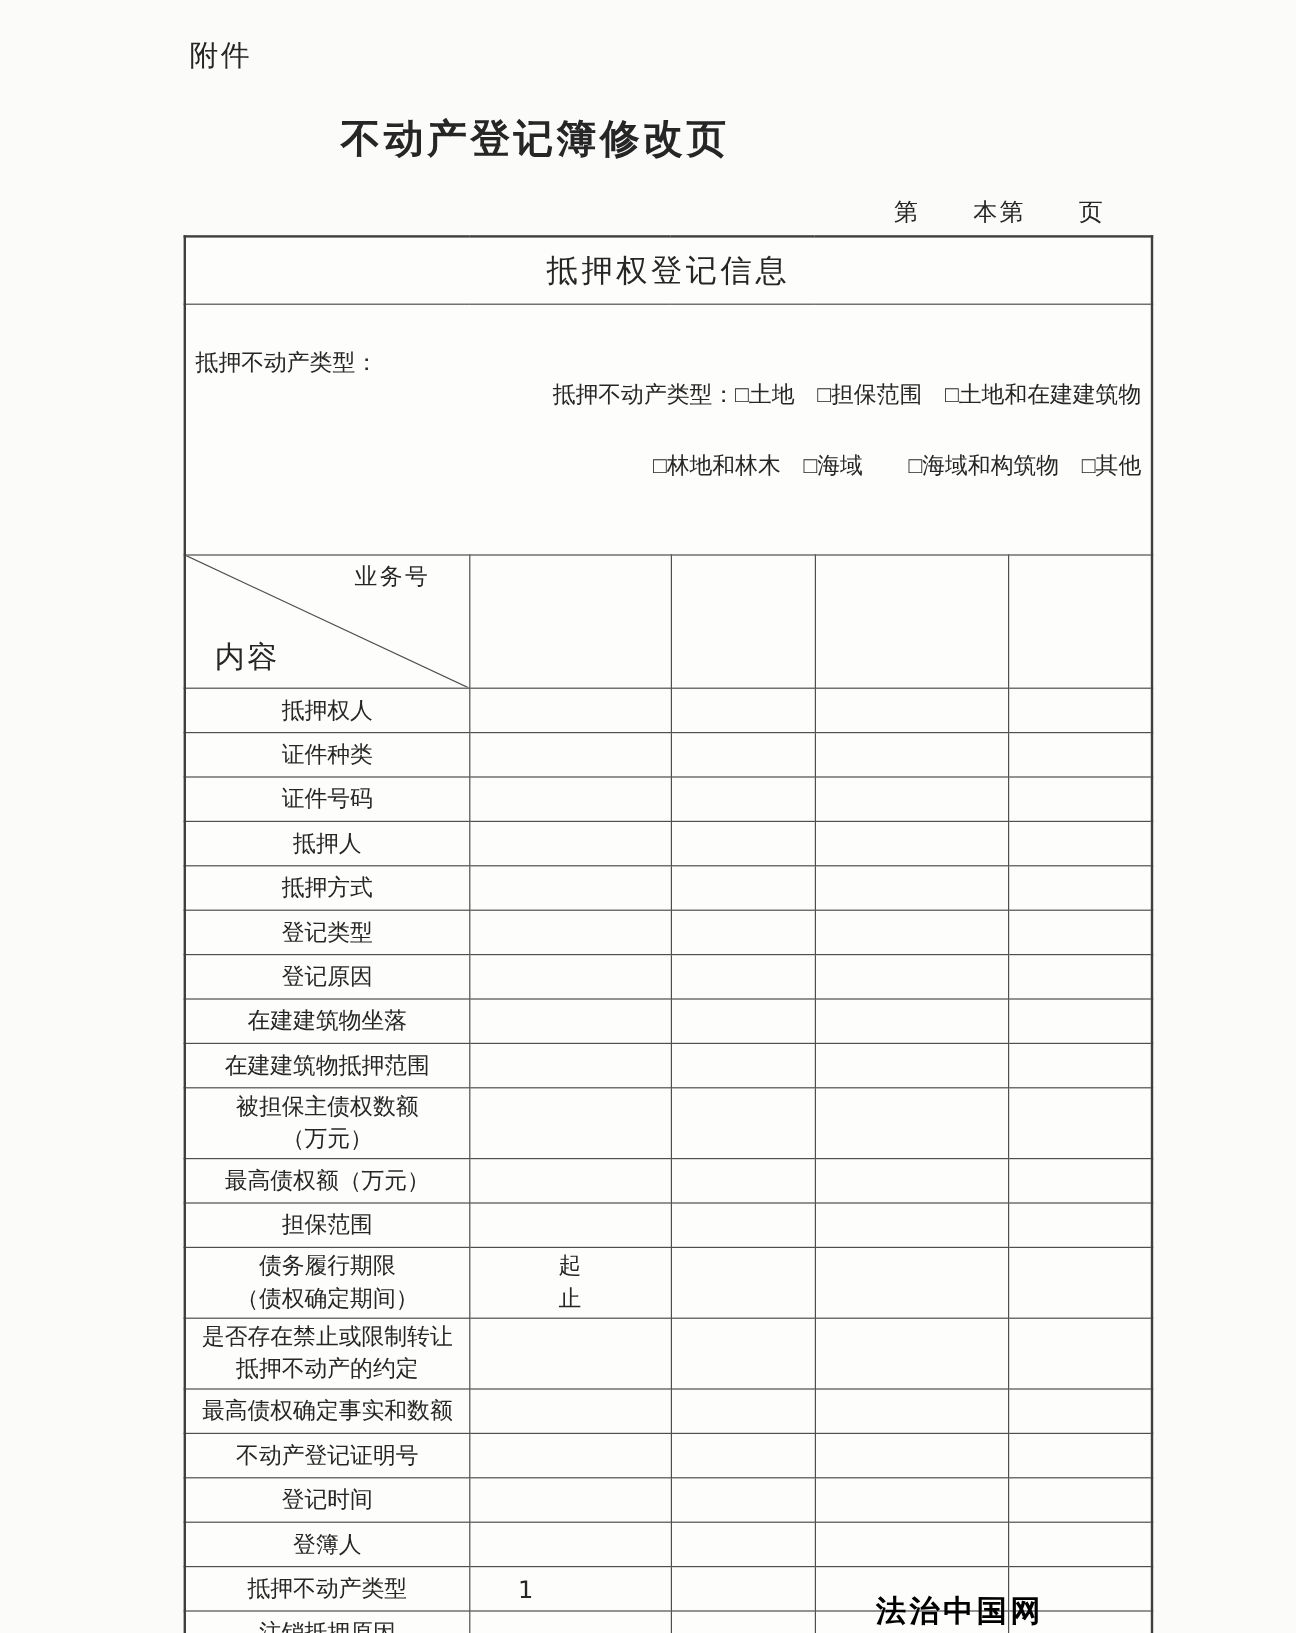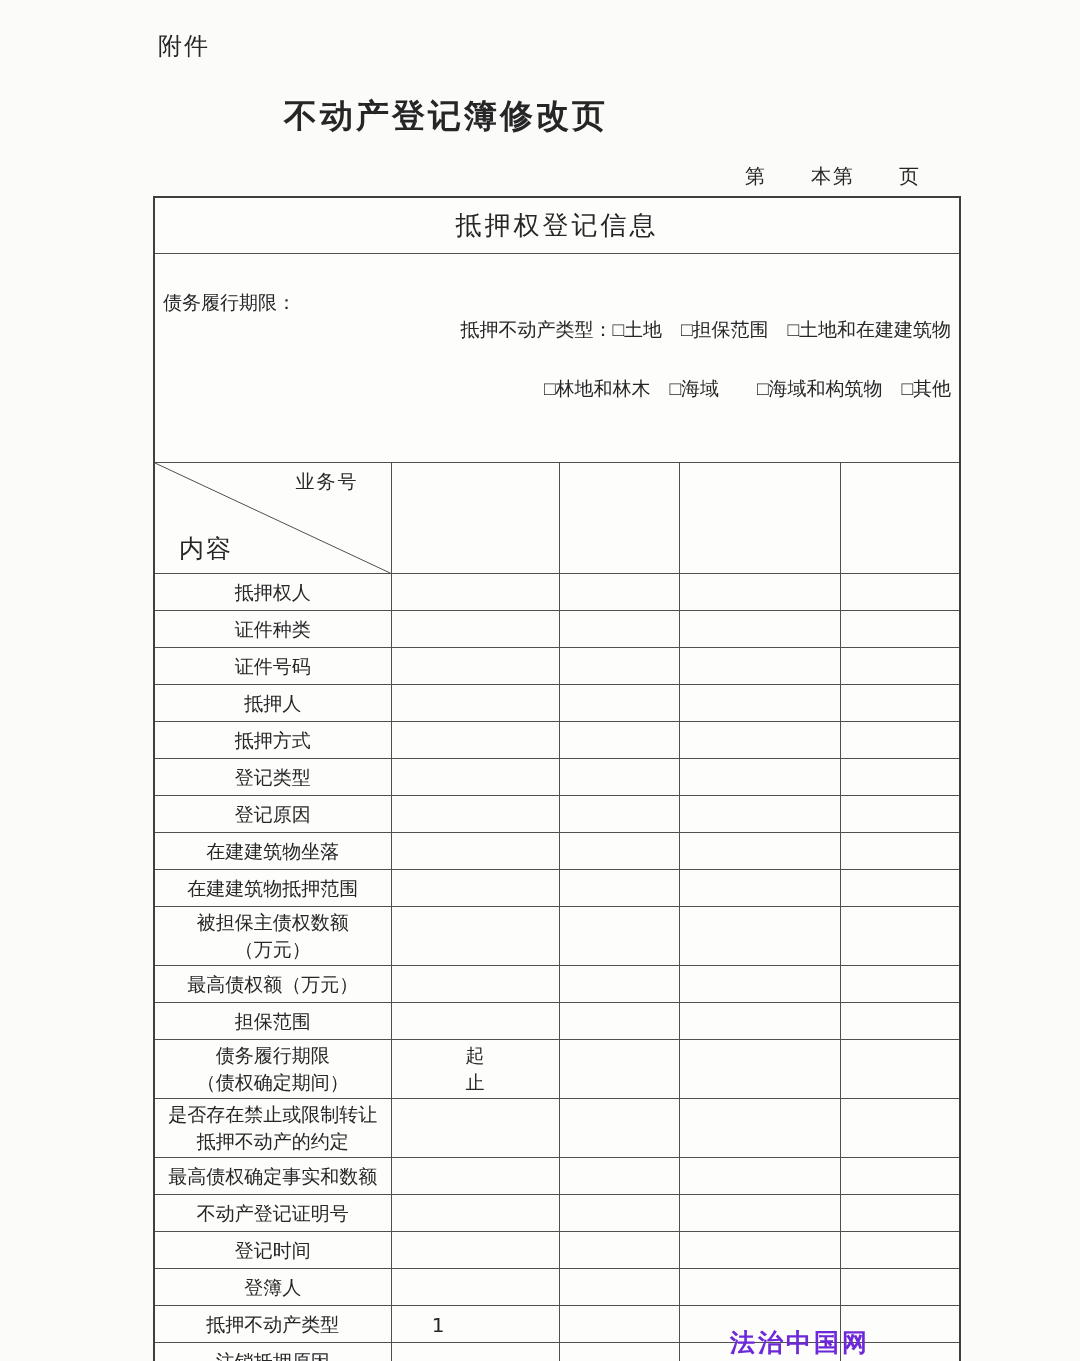--- a/index.html
+++ b/index.html
@@ -79,21 +79,21 @@
     line-height:1.5;
   }
 
   .page-number{
     position:absolute;left:0;bottom:24px;width:100%;
     text-align:center;font-size:20px;
     font-family:"DejaVu Sans","Liberation Sans",sans-serif;
   }
   .watermark{
     position:absolute;right:6px;bottom:2px;
-    color:#6d28d9;
+    color:#000000;
     font-weight:700;
     font-size:25px;
     letter-spacing:3px;
   }
 </style>
 </head>
 <body>
 
 <div class="page">
 
@@ -113,21 +113,21 @@
     </colgroup>
 
     <tbody>
         <tr class="section-row">
       <td colspan="5">抵押权登记信息</td>
     </tr>
 
     <tr class="unit-row">
       <td colspan="5">
         <div class="unit-flex">
-          <span class="unit-label">债务履行期限：</span>
+          <span class="unit-label">抵押不动产类型：</span>
           <div class="type-block">
             <div>抵押不动产类型：□土地　□担保范围　□土地和在建建筑物</div>
             <div>□林地和林木　□海域　　□海域和构筑物　□其他</div>
           </div>
         </div>
       </td>
     </tr>
 
     <tr class="diag-row">
       <th class="diag-cell">

